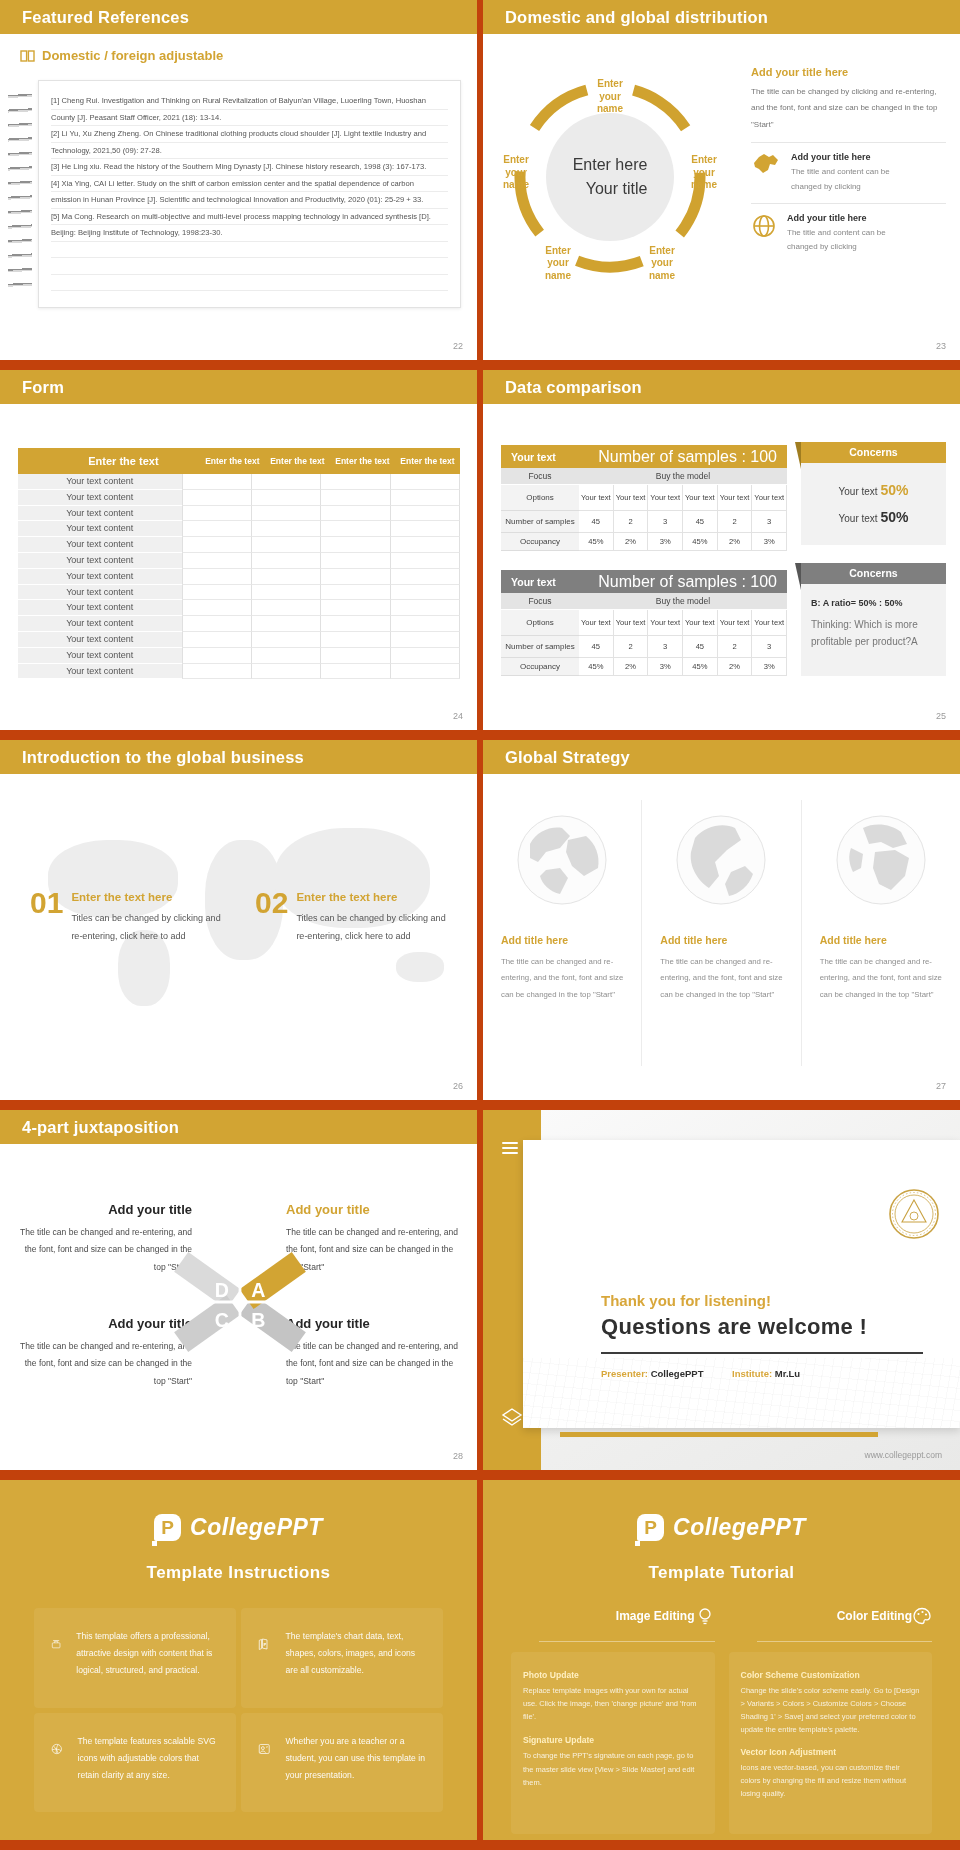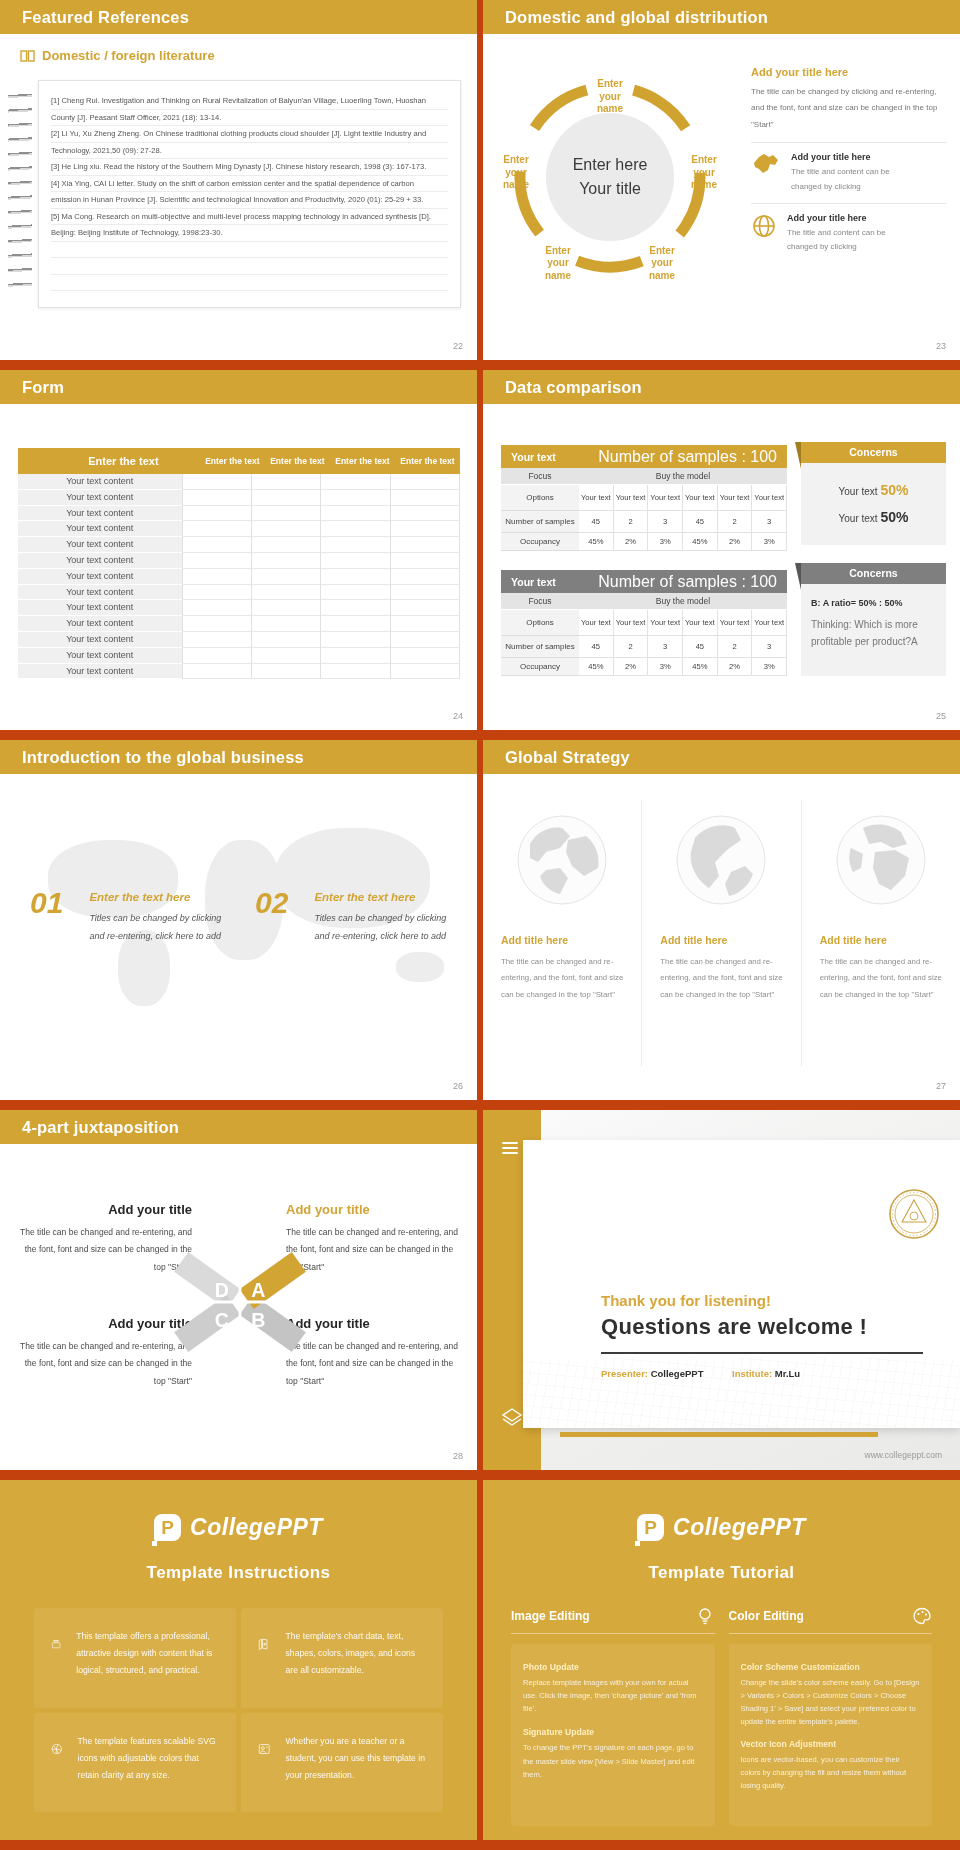--- a/index.html
+++ b/index.html
@@ -10,21 +10,21 @@
   .pnum{position:absolute;right:14px;bottom:9px;font-size:9px;color:#9a9a9a;}
   .gold{color:#d2a433;}
   
   .s22-sub{position:absolute;left:20px;top:48px;display:flex;align-items:center;gap:7px;font-weight:700;font-size:13px;color:#d2a433;}
   .spiral{position:absolute;left:8px;top:86px;width:24px;height:208px;
     background:repeating-linear-gradient(177deg,transparent 0 9px,#8f8f8f 9px 10.5px,#d8d8d8 10.5px 12px,transparent 12px 14.5px);}
   .s22-card{position:absolute;left:38px;top:80px;right:16px;bottom:52px;background:#fff;border:1px solid #e2e2e2;box-shadow:0 1px 3px rgba(0,0,0,.08);padding:12px 12px 0 12px;}
   .ref-line{font-size:7.6px;color:#555;height:15.5px;line-height:15.5px;border-bottom:1px solid #ececec;white-space:nowrap;overflow:hidden;}
   
   .ringwrap{position:absolute;left:22px;top:72px;width:210px;height:210px;}
-  .ring-center{position:absolute;left:50%;top:50%;transform:translate(-50%,-50%);text-align:center;font-size:16px;color:#3a3a3a;line-height:1.5;}
+  .ring-center{position:absolute;left:50%;top:50%;transform:translate(-50%,-50%);text-align:right;font-size:16px;color:#3a3a3a;line-height:1.5;}
   .ringlabel{position:absolute;width:38px;text-align:center;font-size:10px;font-weight:700;color:#d2a433;line-height:1.25;}
   .rl-top{left:86px;top:6px;}  .rl-left{left:-8px;top:82px;}  .rl-right{right:-8px;top:82px;}
   .rl-bl{left:34px;bottom:0px;} .rl-br{right:34px;bottom:0px;}
   .s23-panel{position:absolute;left:268px;top:66px;right:14px;}
   .s23-head{font-size:11px;font-weight:700;color:#d2a433;margin-bottom:6px;}
   .s23-body{font-size:8px;color:#777;line-height:2.05;}
   .s23-hr{border:none;border-top:1px solid #e6e6e6;margin:9px 0;}
   .s23-item{display:flex;gap:10px;align-items:flex-start;}
   .s23-it{font-size:9px;font-weight:700;color:#333;margin-bottom:3px;}
   .s23-ib{font-size:8px;color:#888;line-height:1.8;width:130px;}
@@ -59,21 +59,21 @@
   .cribbon.darkbg::before{border-color:transparent #565656 transparent transparent;}
   .cbody{background:#f2f2f2;margin-left:6px;padding:14px 10px;}
   .cp1 .cbody{text-align:center;height:54px;}
   .cline{font-size:10px;color:#444;line-height:1.9;}
   .cbig{font-size:14px;font-weight:700;}
   .cratio{font-size:9px;font-weight:700;color:#333;margin-bottom:8px;}
   .cthink{font-size:10px;color:#777;line-height:1.7;width:110px;}
   
   .blob{position:absolute;background:#ededed;border-radius:45%;}
   .gb-items{position:absolute;left:0;top:148px;width:100%;display:flex;}
-  .gb-item{display:flex;gap:26px;font-style:italic;}
+  .gb-item{display:flex;gap:8px;}
   .gb-item.i1{margin-left:30px;width:195px;} .gb-item.i2{margin-left:30px;width:195px;}
   .gb-num{font-size:30px;font-weight:800;color:#d2a433;line-height:1;}
   .gb-head{font-size:11.5px;font-weight:700;color:#d2a433;margin:3px 0 6px;}
   .gb-body{font-size:9px;color:#555;line-height:2.0;}
   
   .gs-cols{position:absolute;left:0;top:60px;right:0;bottom:34px;display:flex;}
   .gs-col{flex:1;padding:14px 18px 0;position:relative;}
   .gs-col + .gs-col{border-left:1px solid #ececec;}
   .gs-globe{display:block;margin:0 auto 28px;}
   .gs-head{font-size:10.5px;font-weight:700;color:#d2a433;margin-bottom:8px;}
@@ -109,42 +109,42 @@
   .logo-row{display:flex;justify-content:center;align-items:center;gap:9px;margin-top:34px;}
   .logo-badge{width:27px;height:27px;background:#fff;border-radius:8px 8px 8px 2px;color:#d5a93b;font-weight:800;font-size:19px;text-align:center;line-height:27px;position:relative;}
   .logo-badge::after{content:'';position:absolute;left:-2px;bottom:-5px;width:5px;height:5px;background:#fff;}
   .logo-text{font-size:23px;font-weight:800;font-style:italic;letter-spacing:.5px;}
   .promo-title{text-align:center;font-size:17px;font-weight:700;margin-top:22px;letter-spacing:.4px;}
   .inst-grid{position:absolute;left:34px;right:34px;top:128px;bottom:28px;display:grid;grid-template-columns:1fr 1fr;grid-template-rows:1fr 1fr;gap:5px;}
   .inst-card{background:rgba(255,255,255,.07);border-radius:4px;display:flex;gap:14px;padding:20px 16px;align-items:flex-start;}
   .inst-text{font-size:8.6px;line-height:2.0;color:rgba(255,255,255,.95);}
   .tut-cols{position:absolute;left:28px;right:28px;top:126px;bottom:26px;display:flex;gap:14px;}
   .tut-col{flex:1;}
-  .tut-head{display:flex;justify-content:space-between;align-items:center;border-bottom:1px solid rgba(255,255,255,.4);padding-bottom:7px;margin-bottom:10px;}
+  .tut-head{display:flex;justify-content:flex-end;align-items:center;border-bottom:1px solid rgba(255,255,255,.4);padding-bottom:15px;margin-bottom:10px;margin-left:28px;}
   .tut-head span{font-size:12px;font-weight:700;}
   .tut-panel{background:rgba(255,255,255,.07);border-radius:4px;padding:12px 12px;height:158px;}
   .tut-sec-t{font-size:8.6px;font-weight:700;color:#ffefc0;margin:6px 0 4px;}
   .tut-sec-b{font-size:7.5px;line-height:1.75;color:rgba(255,255,255,.82);}
 </style>
 </head>
 <body>
 
 <div class="sheet">
 
   <div class="row">
     <div class="slide">
       <div class="tbar">Featured References</div>
       <div class="s22-sub">
         <svg width="15" height="12" viewBox="0 0 15 12">
             <g fill="none" stroke="#d2a433" stroke-width="1.4">
               <rect x="1" y="1" width="5.6" height="10"></rect>
               <rect x="8.4" y="1" width="5.6" height="10"></rect>
             </g>
           </svg>
-        <span>Domestic / foreign literature</span>
+        <span>Domestic / foreign adjustable</span>
       </div>
       <div class="spiral"></div>
       <div class="s22-card">
         <div>
             <div class="ref-line">[1] Cheng Rui. Investigation and Thinking on Rural Revitalization of Baiyun'an Village, Luoerling Town, Huoshan</div>
             <div class="ref-line">County [J]. Peasant Staff Officer, 2021 (18): 13-14.</div>
             <div class="ref-line">[2] Li Yu, Xu Zheng Zheng. On Chinese traditional clothing products cloud shoulder [J]. Light textile Industry and</div>
             <div class="ref-line">Technology, 2021,50 (09): 27-28.</div>
             <div class="ref-line">[3] He Ling xiu. Read the history of the Southern Ming Dynasty [J]. Chinese history research, 1998 (3): 167-173.</div>
             <div class="ref-line">[4] Xia Ying, CAI Li letter. Study on the shift of carbon emission center and the spatial dependence of carbon</div>

